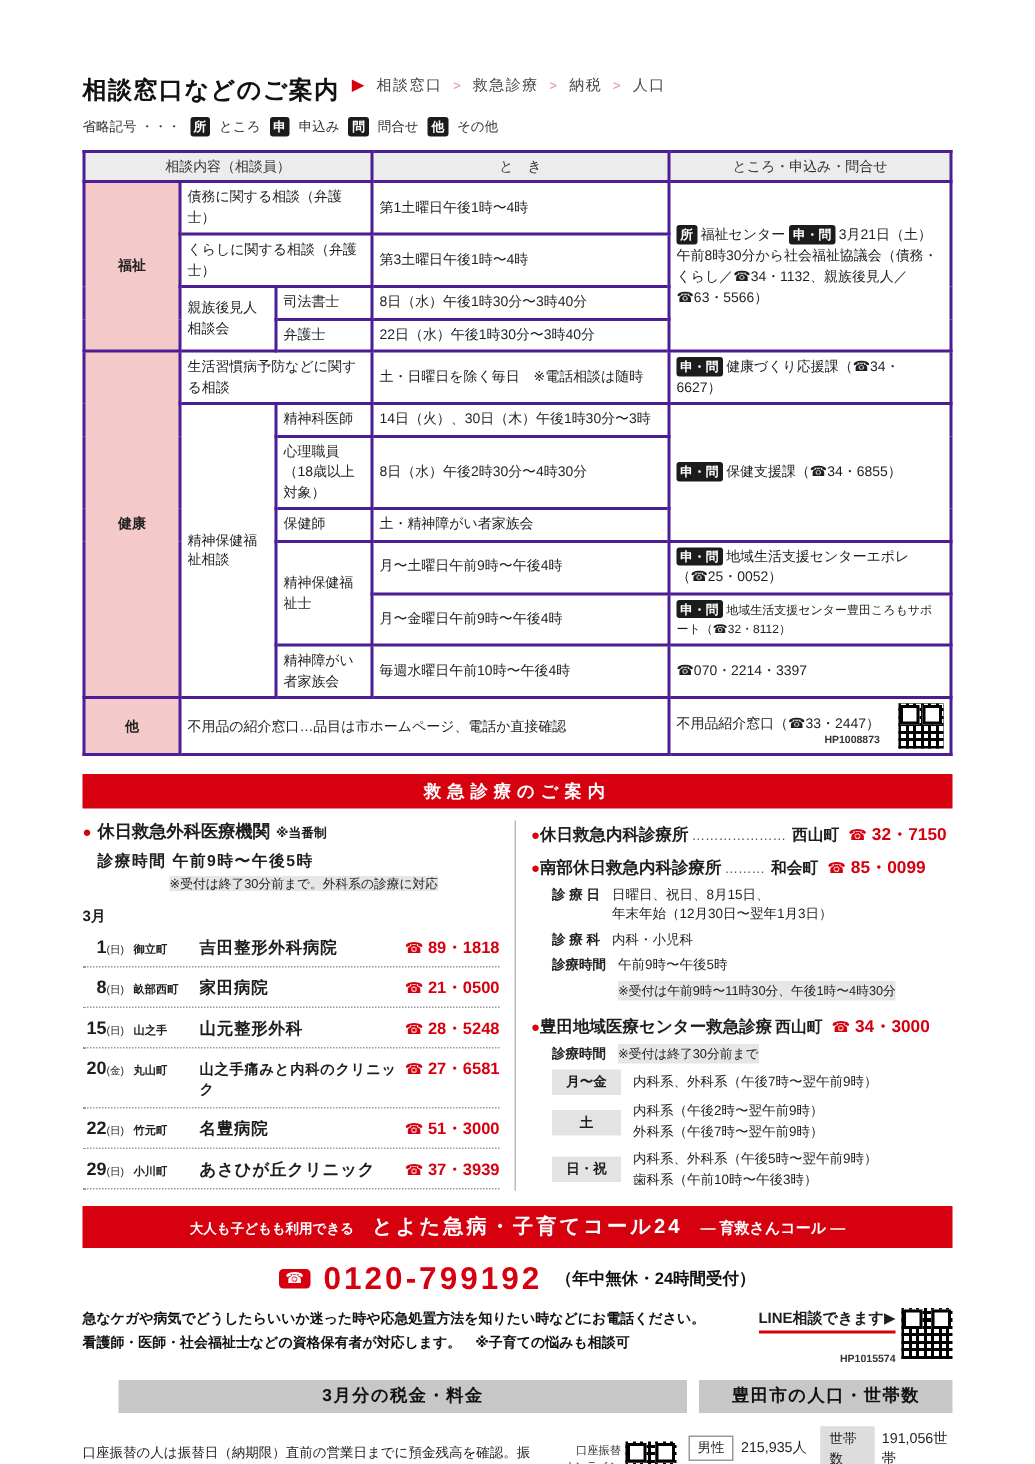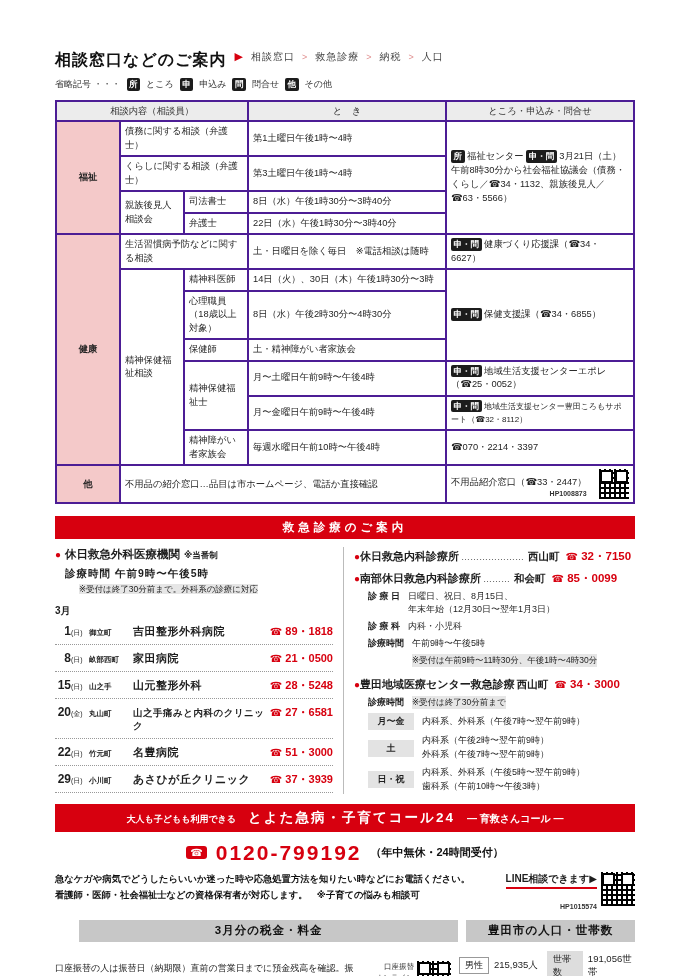--- a/index.html
+++ b/index.html
@@ -57,21 +57,21 @@
 
   
   .em { display:flex; margin-top:8px; }
   .em-left { width:288px; padding-right:10px; }
   .em-right { width:292px; border-left:1px solid #bbb; padding-left:10px; }
   .em-head { display:flex; align-items:baseline; gap:4px; }
   .bullet { color:#d7000f; font-size:10px; }
   .em-title { font-size:11.5px; font-weight:bold; }
   .em-note { font-size:8.5px; font-weight:bold; }
   .em-hours { font-size:10.5px; font-weight:bold; margin:5px 0 0 10px; letter-spacing:1px; }
-  .em-cap { font-size:8.5px; margin:3px 0 0 24px; }
+  .em-cap { font-size:8.5px; margin:3px 0 0 58px; }
   .month { font-size:10px; font-weight:bold; margin-top:8px; }
   .hosp { display:flex; align-items:baseline; padding:6px 0 5px 0; border-bottom:1px dotted #999; }
   .hosp .d { font-size:12px; font-weight:bold; width:16px; text-align:right; }
   .hosp .w { font-size:7px; width:18px; }
   .hosp .t { font-size:7.5px; font-weight:bold; width:44px; }
   .hosp .n { font-size:11px; font-weight:bold; flex:1; letter-spacing:0.5px; }
   .hosp .p { font-size:11px; font-weight:bold; color:#d7000f; white-space:nowrap; }
   .tel-ic { font-size:10px; }
 
   .clinic { display:flex; align-items:baseline; margin-top:2px; }

